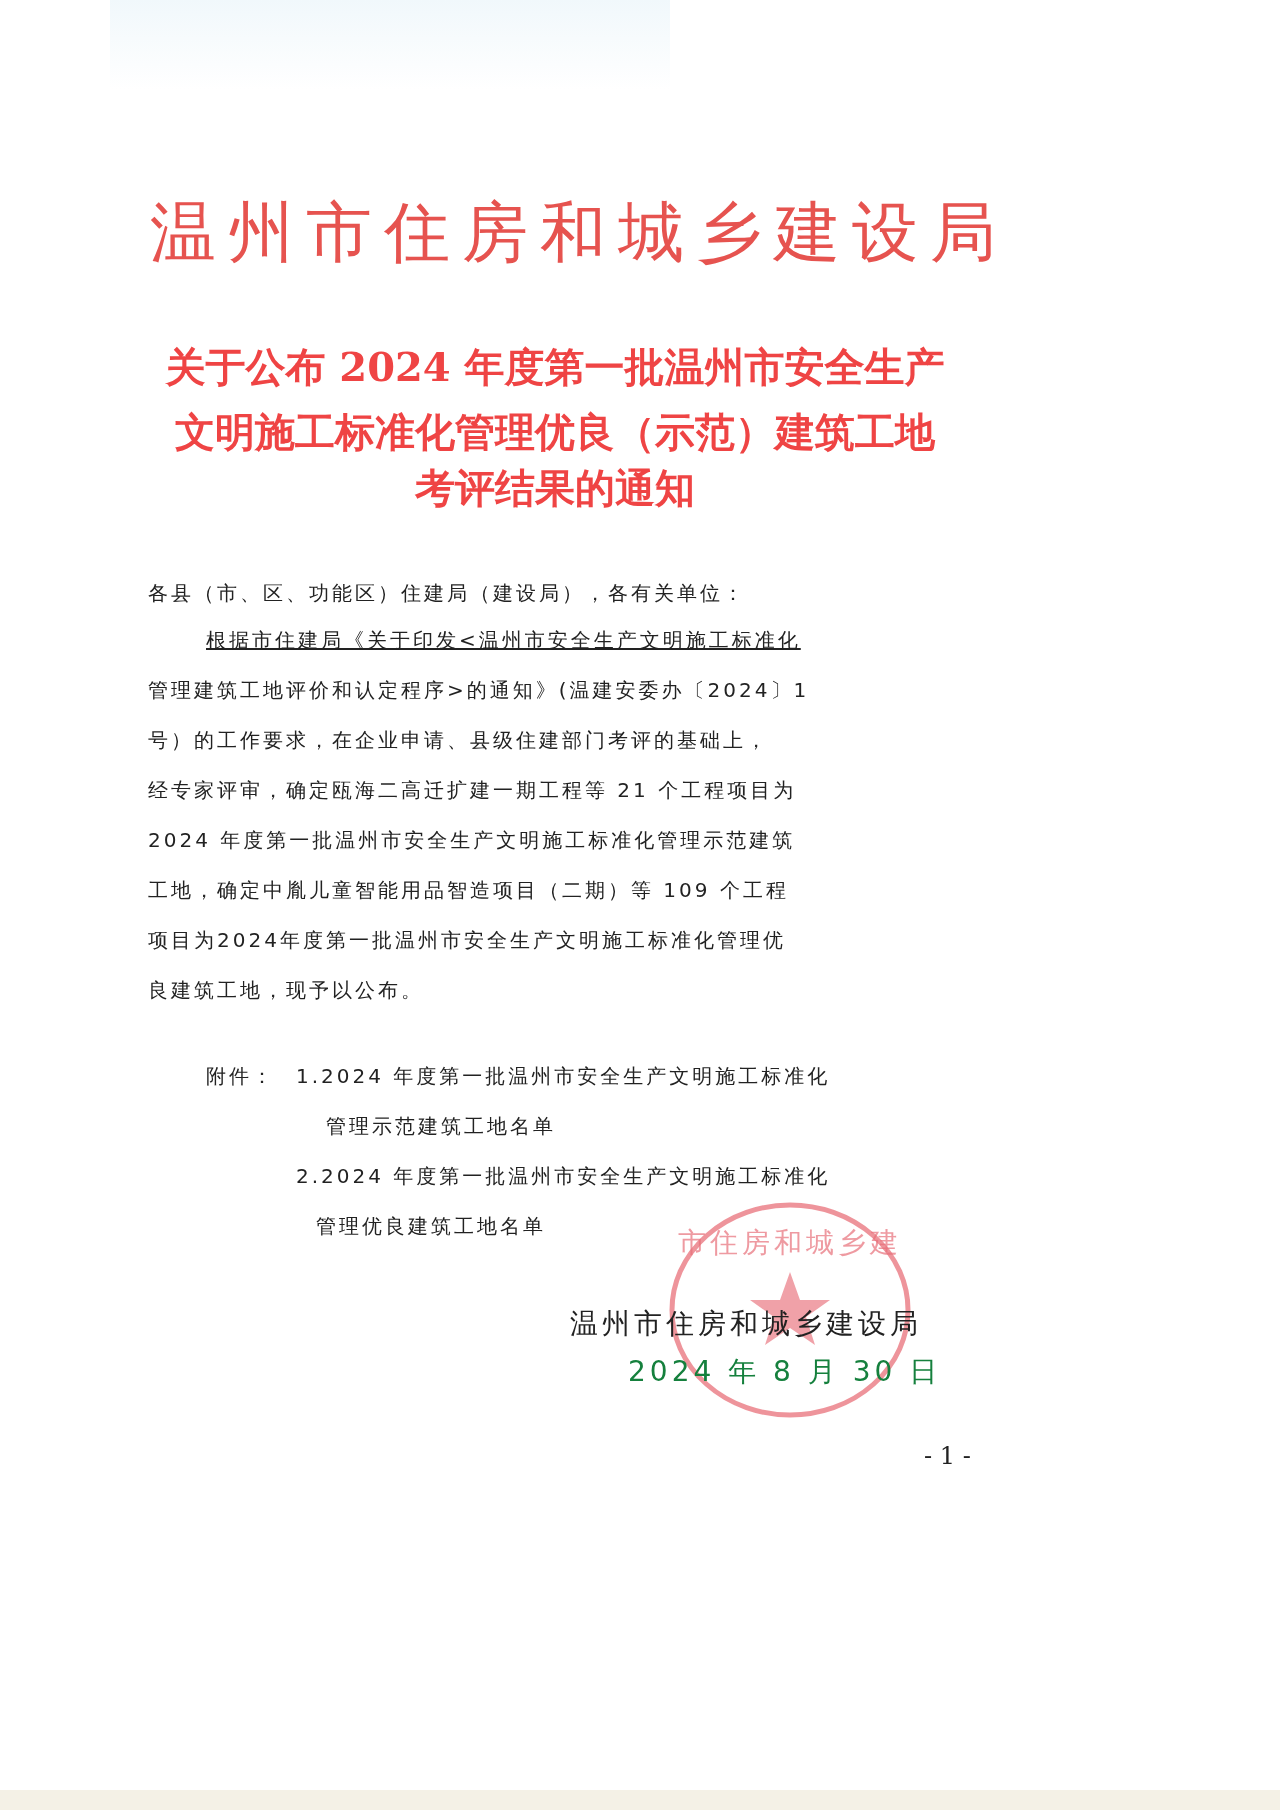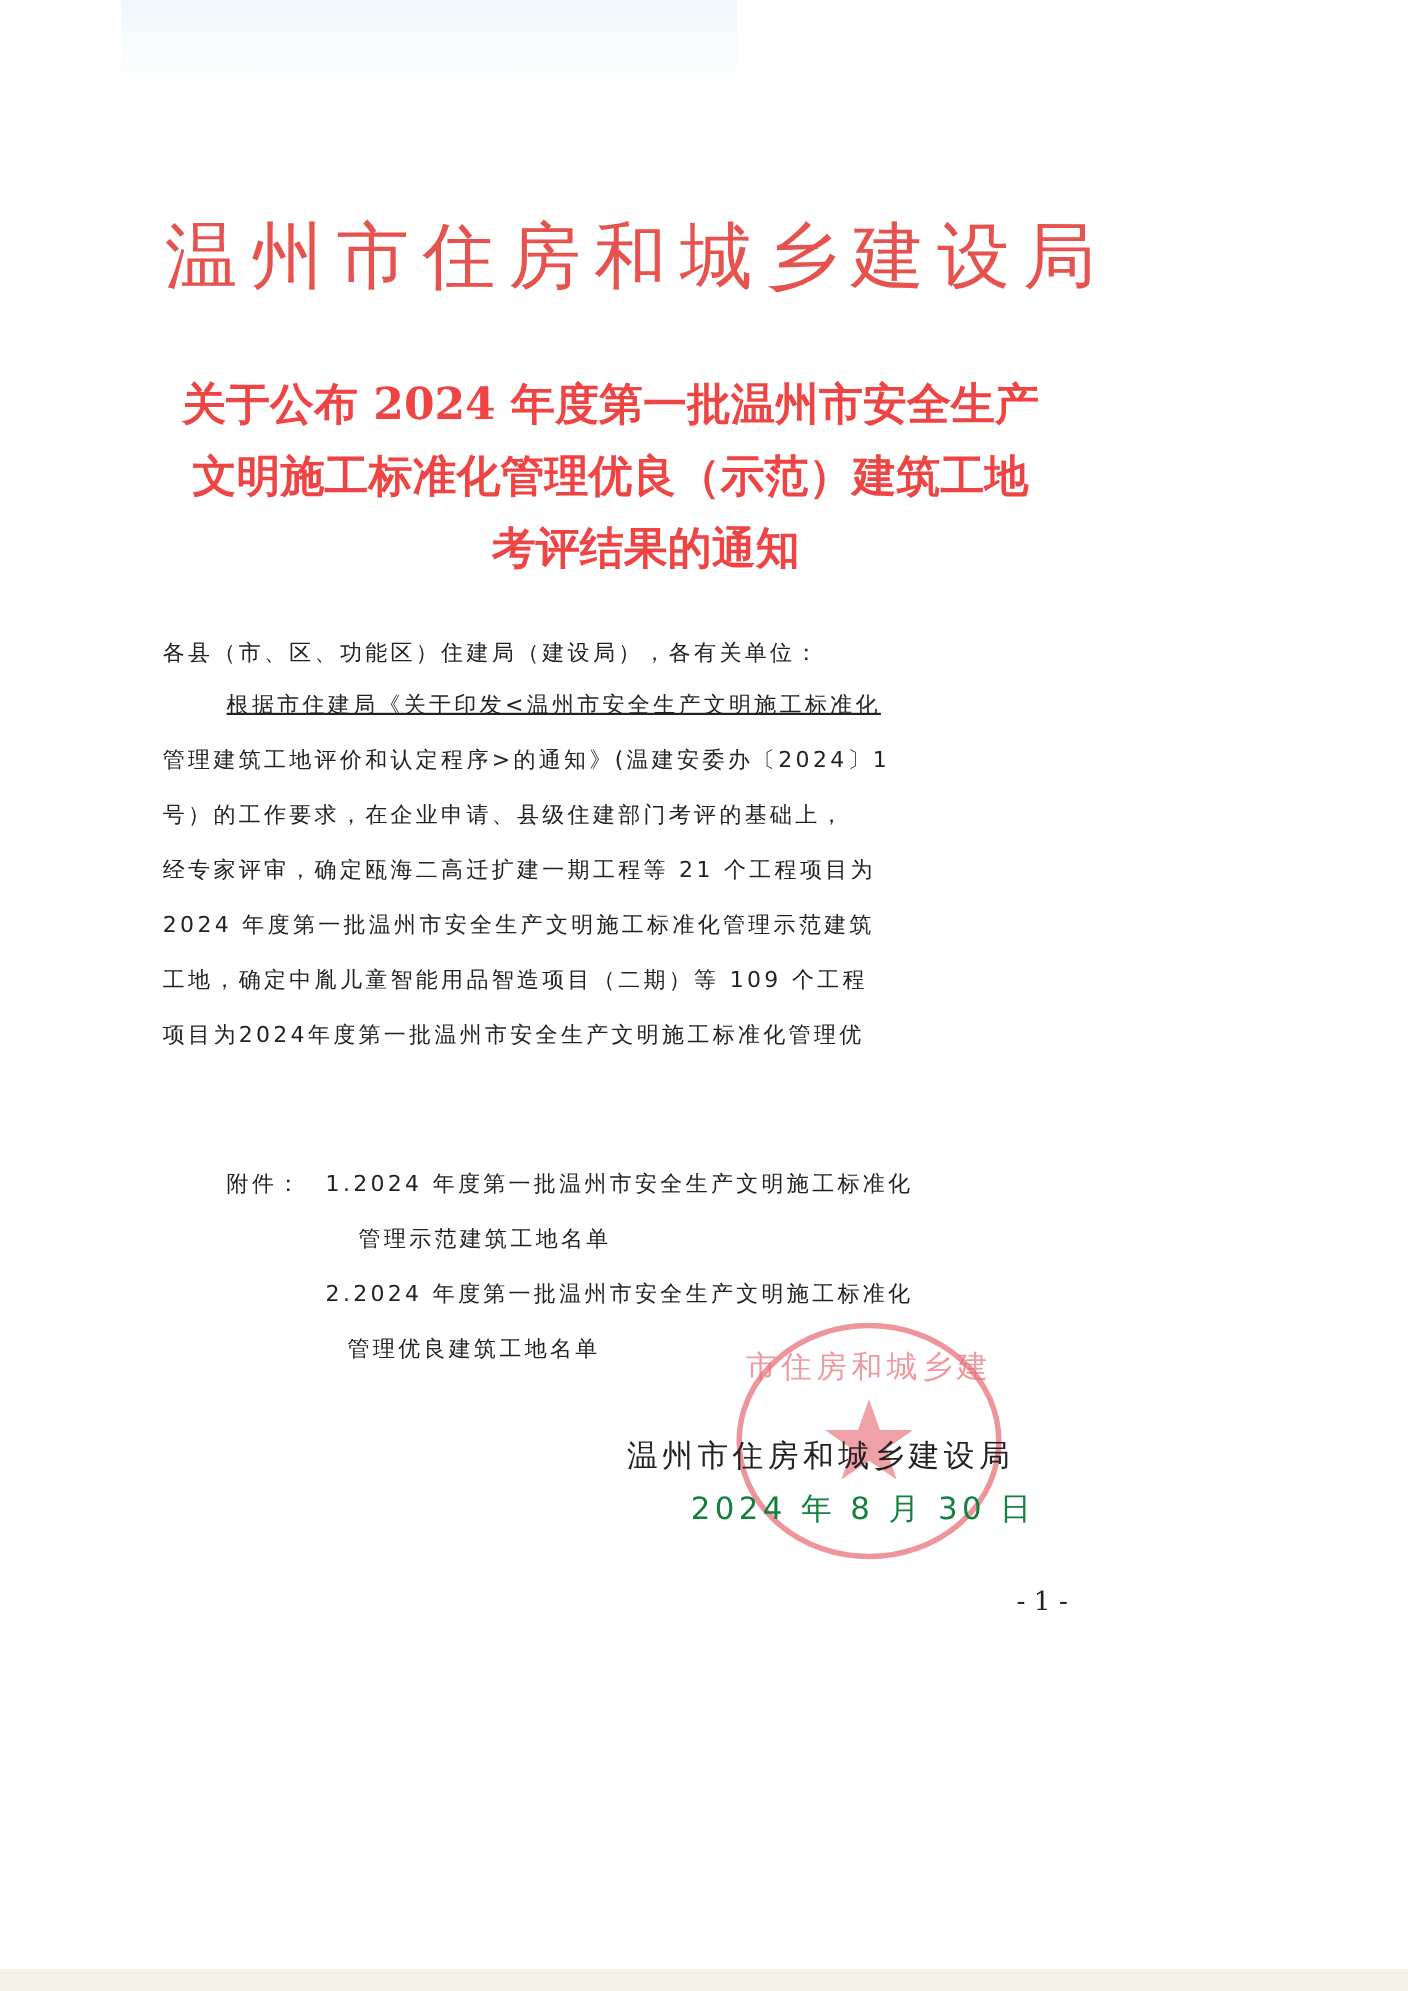--- a/index.html
+++ b/index.html
@@ -28,31 +28,32 @@
 </head>
 <body>
 
 <div class="page">
   <div class="smudge"></div>
 
   <div class="agency-header">温州市住房和城乡建设局</div>
 
   <div class="title" style="top:340px;">关于公布 2024 年度第一批温州市安全生产</div>
   <div class="title" style="top:405px;">文明施工标准化管理优良（示范）建筑工地</div>
-  <div class="title" style="top:471px;margin-left:32px;">考评结果的通知</div>
+  <div class="title" style="top:461px;">考评结果的通知</div>
 
   <div class="line" style="left:148px; top:580px;">各县（市、区、功能区）住建局（建设局），各有关单位：</div>
 
   <div class="line" style="left:206px; top:627px;text-decoration:underline;">根据市住建局《关于印发&lt;温州市安全生产文明施工标准化</div>
   <div class="line" style="left:148px; top:677px;">管理建筑工地评价和认定程序&gt;的通知》(温建安委办〔2024〕1</div>
   <div class="line" style="left:148px; top:727px;">号）的工作要求，在企业申请、县级住建部门考评的基础上，</div>
   <div class="line" style="left:148px; top:777px;">经专家评审，确定瓯海二高迁扩建一期工程等 21 个工程项目为</div>
   <div class="line" style="left:148px; top:827px;">2024 年度第一批温州市安全生产文明施工标准化管理示范建筑</div>
   <div class="line" style="left:148px; top:877px;">工地，确定中胤儿童智能用品智造项目（二期）等 109 个工程</div>
   <div class="line" style="left:148px; top:927px;">项目为2024年度第一批温州市安全生产文明施工标准化管理优</div>
+  <div class="line" style="left:148px; top:977px;">良建筑工地，现予以公布。</div>
 
   <div class="line" style="left:206px; top:1063px;">附件：</div>
   <div class="line" style="left:296px; top:1063px;">1.2024 年度第一批温州市安全生产文明施工标准化</div>
   <div class="line" style="left:326px; top:1113px;">管理示范建筑工地名单</div>
   <div class="line" style="left:296px; top:1163px;">2.2024 年度第一批温州市安全生产文明施工标准化</div>
   <div class="line" style="left:316px; top:1213px;">管理优良建筑工地名单</div>
 
   <svg class="seal" viewBox="0 0 256 220">
     <ellipse cx="128" cy="110" rx="118" ry="105" fill="none" stroke="#e8707a" stroke-width="5" opacity="0.75"></ellipse>
     <polygon points="128,72 138,100 168,100 144,117 153,145 128,128 103,145 112,117 88,100 118,100" fill="#ec8a92" opacity="0.8"></polygon>

